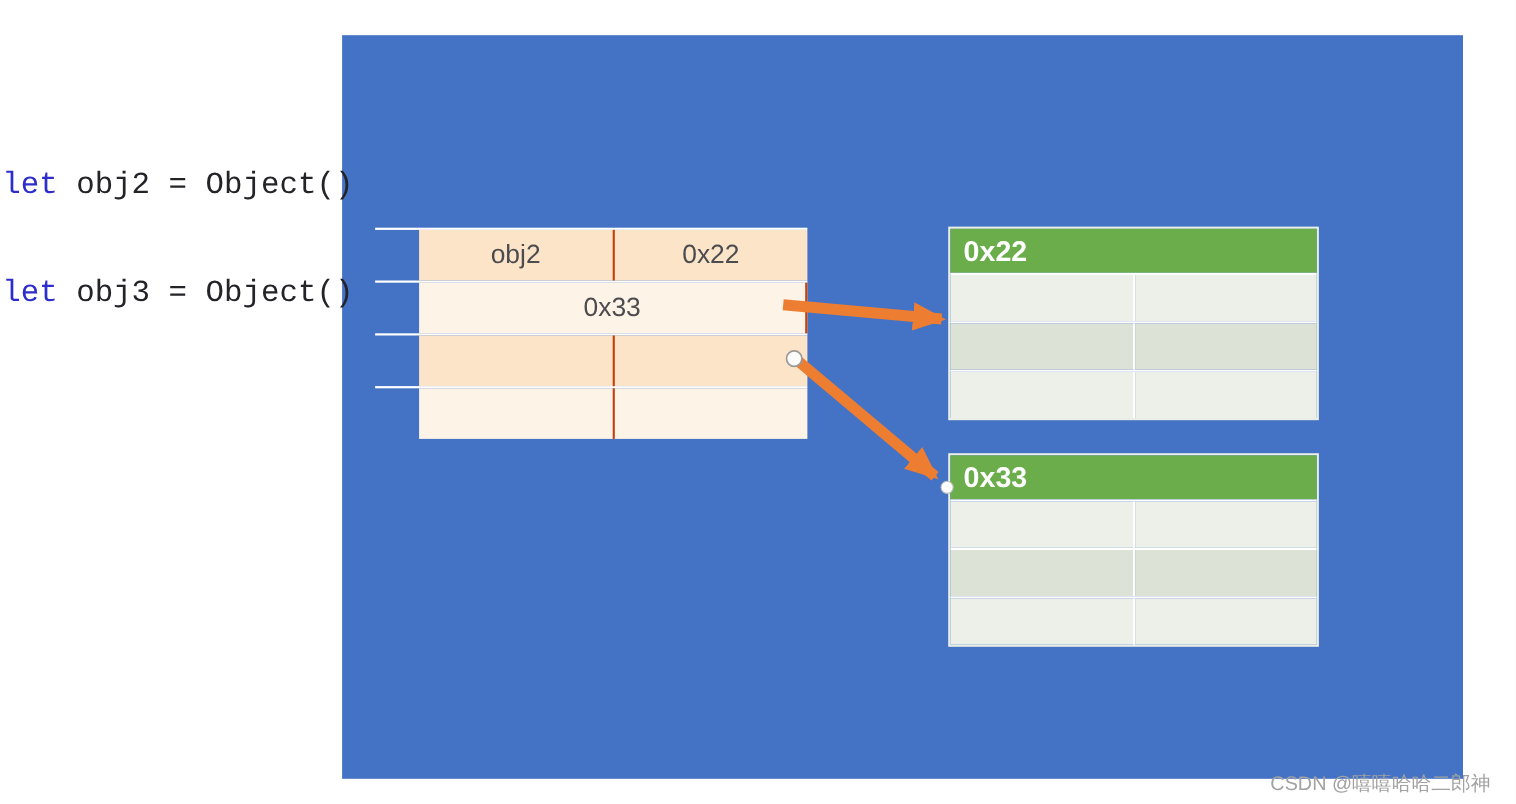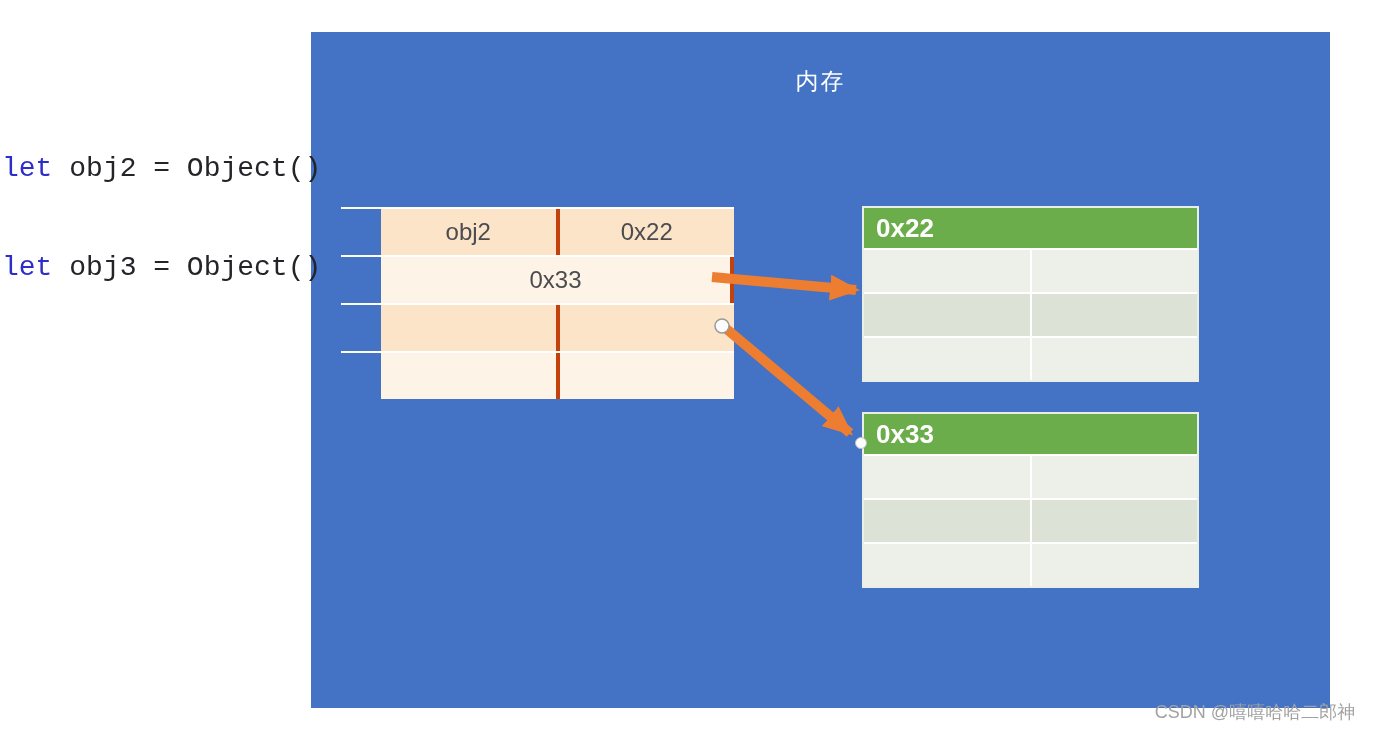--- a/index.html
+++ b/index.html
@@ -78,21 +78,21 @@
     border-top: 2px solid #ffffff;
   }
   .var-table .bcell {
     flex: 1;
     display: flex;
     align-items: center;
     justify-content: center;
     font-size: 24px;
     color: #4c4c50;
   }
-  .var-table .bcell:first-child { border-right: 4px solid #c2410c; margin-left: 40px; }
+  .var-table .bcell:first-child { border-right: 2px solid #c2410c; margin-left: 40px; }
   .var-table .brow:nth-child(odd) .bcell { background: #FBE4C8; }
   .var-table .brow:nth-child(even) .bcell { background: #FDF3E7; }
 
   
   .obj-table {
     position: absolute;
     left: 862px;
     width: 337px;
     border: 2px solid #E9EEE6;
     z-index: 2;
@@ -145,21 +145,20 @@
 <body>
 
 <div class="stage">
 
   <div class="code-block">
     <div><span class="kw">let</span><span> obj2 = Object()</span></div>
     <div><span class="kw">let</span><span> obj3 = Object()</span></div>
   </div>
 
   <div class="memory-panel"></div>
-  <div class="memory-title">内存</div>
 
   <div class="var-table">
     <div class="body">
       <div class="brow">
         <div class="bcell">obj2</div>
         <div class="bcell">0x22</div>
       </div>
       <div class="brow">
         <div class="bcell">0x33</div>
       </div>

